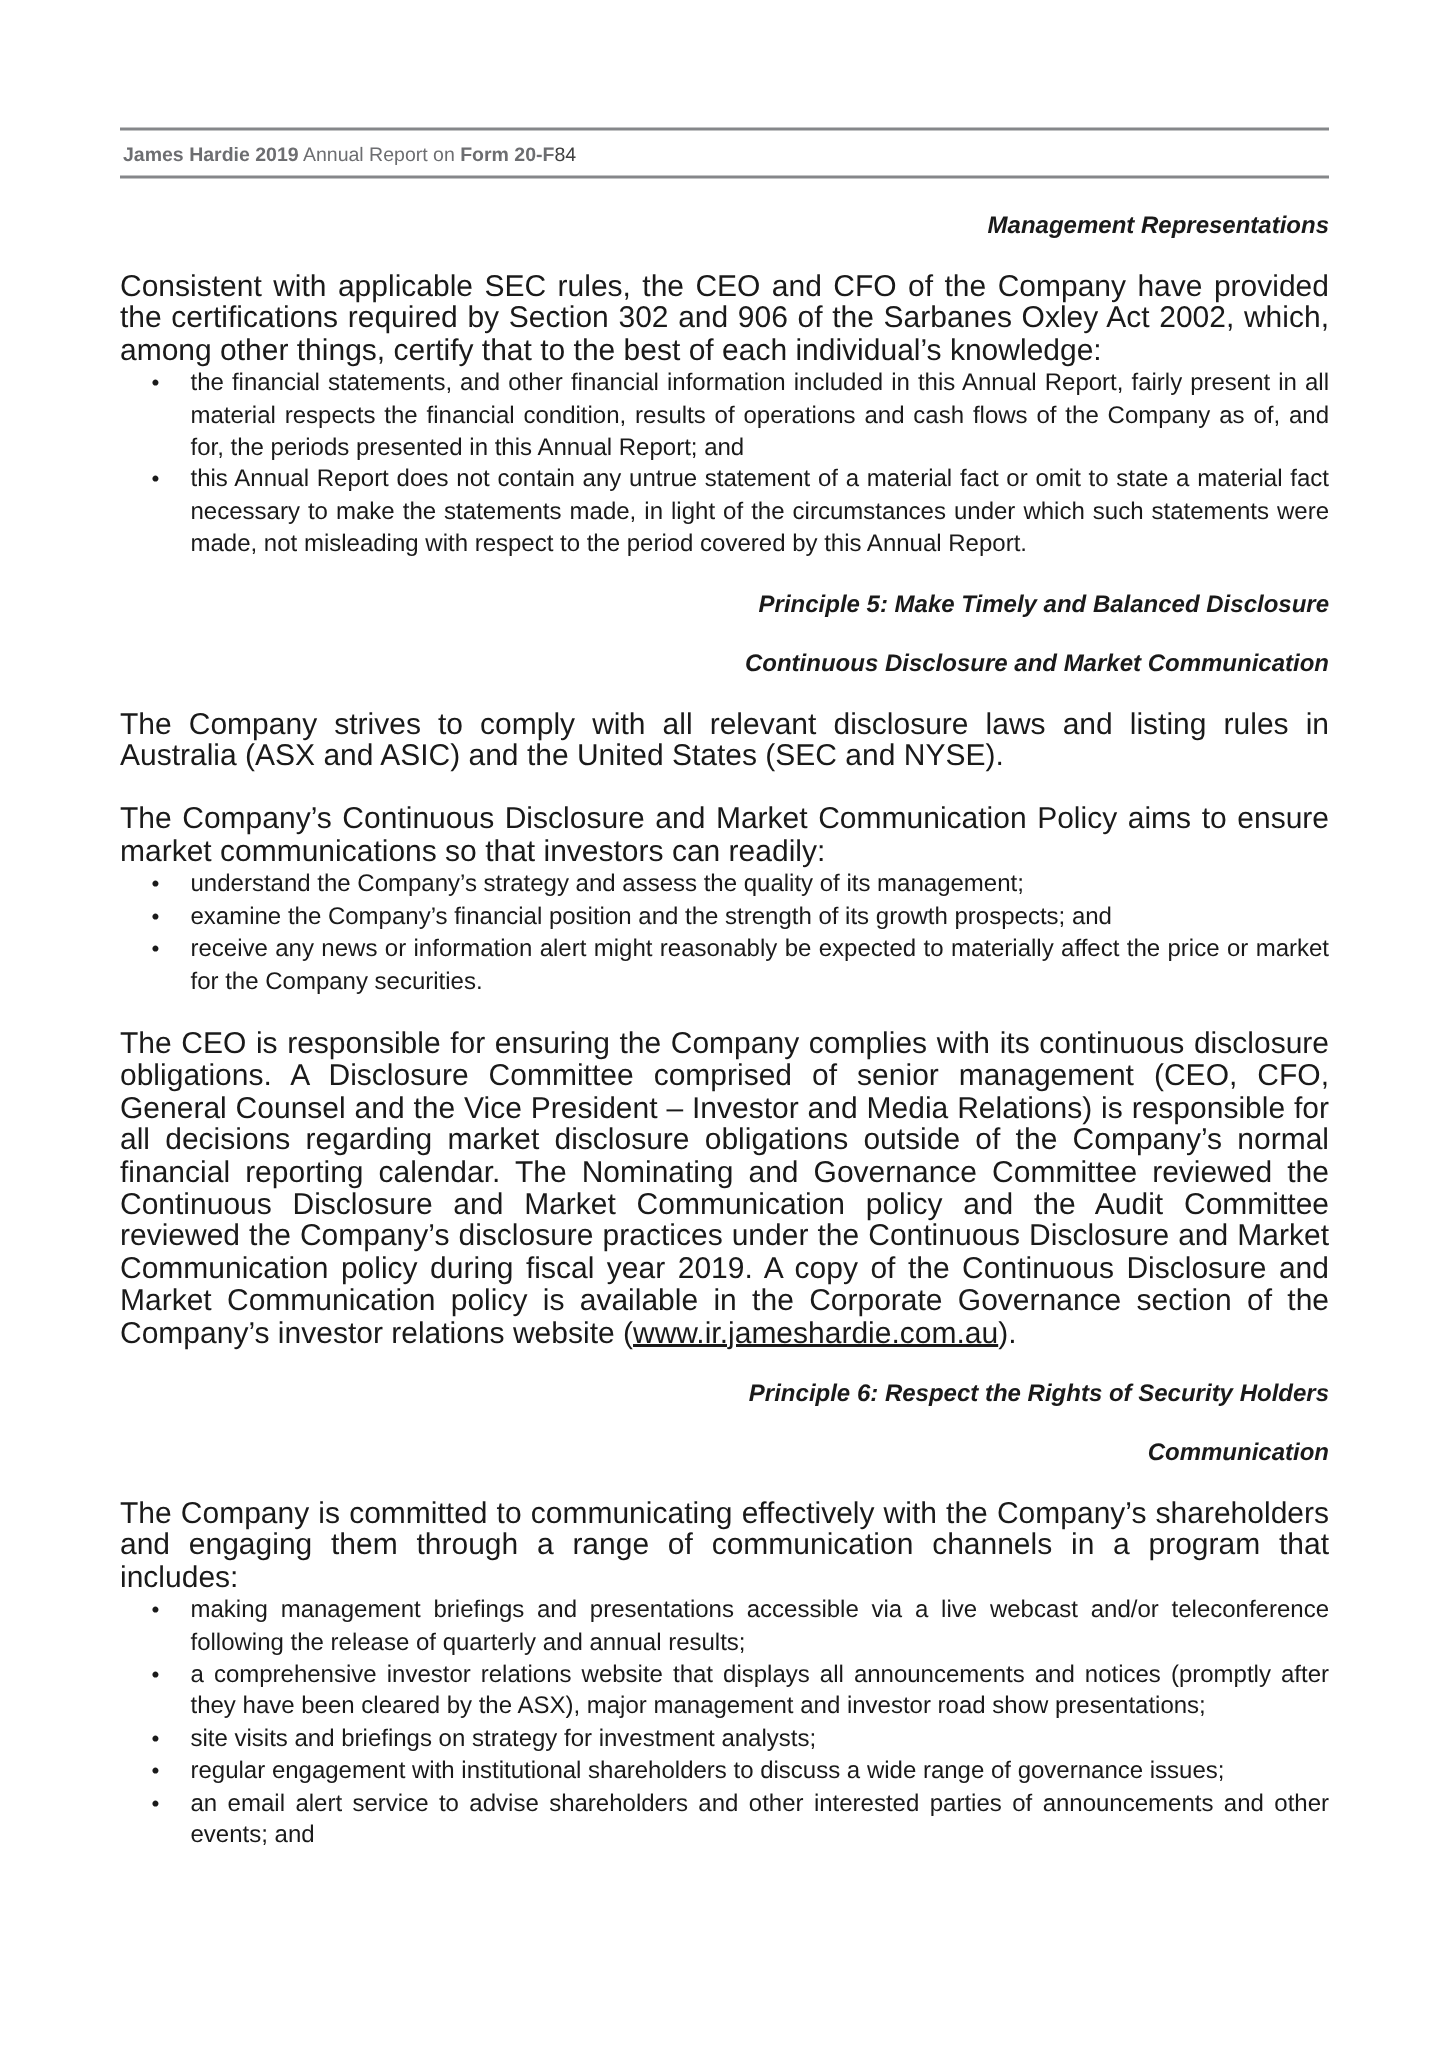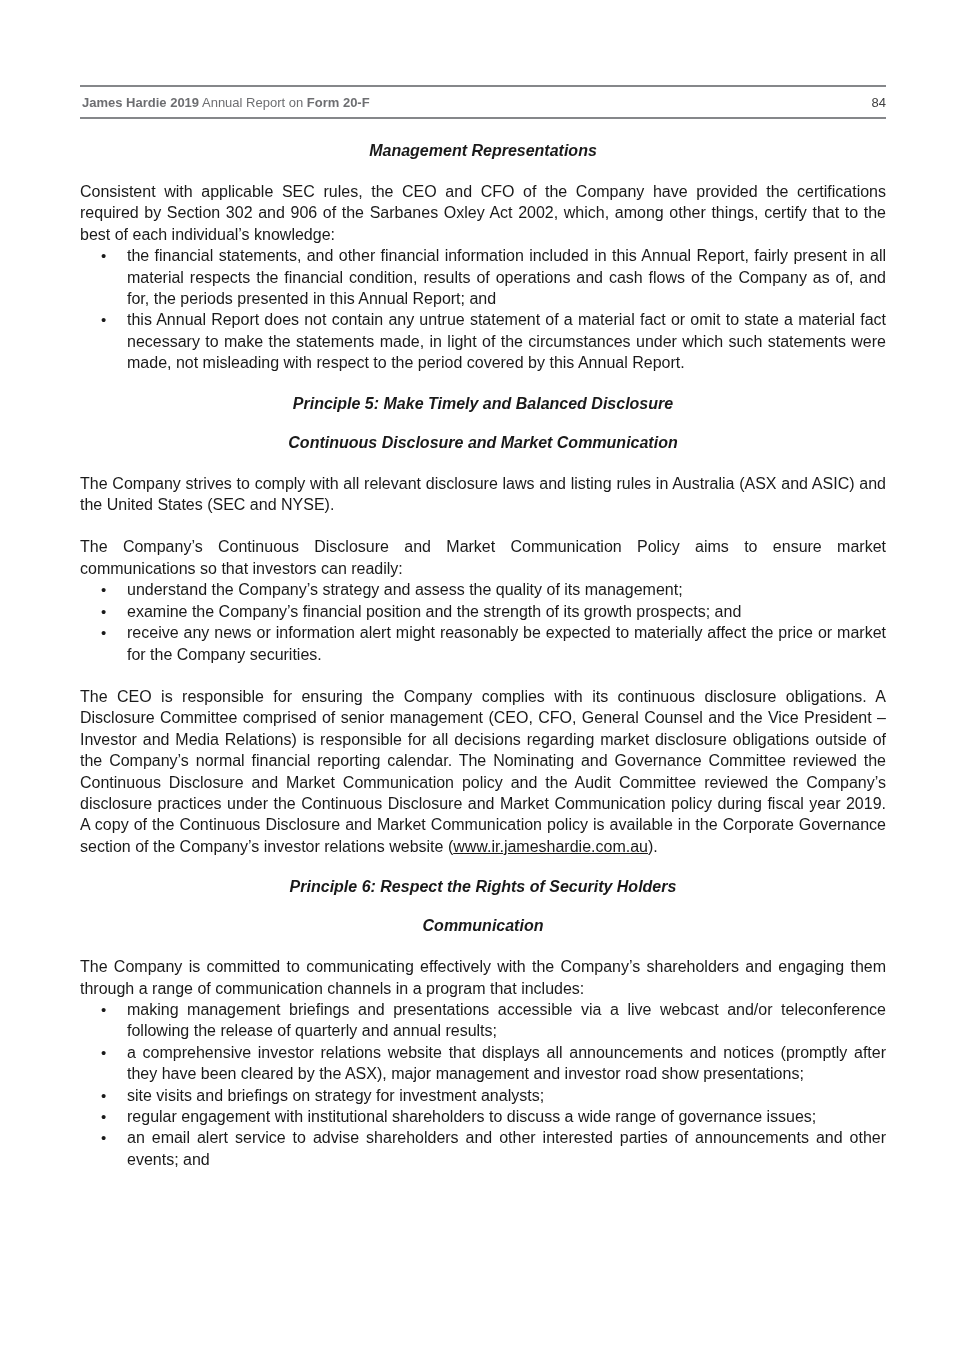--- a/index.html
+++ b/index.html
@@ -10,36 +10,36 @@
     font-family: "Liberation Sans", sans-serif;
     color: #1a1a1a;
     overflow: hidden;
   }
   .page {
     width: 965px; height: 1365px;
     padding: 85px 79px 0 80px;
   }
   .rule { height: 2px; background: #85878a; }
   .header-row {
-    display: flex; justify-content: space-between; align-items: center;
+    display: flex; justify-content: flex-start; align-items: center;
     padding: 8px 0 7px 2px;
     font-size: 13px; color: #6d6e71;
   }
   .header-title .b { font-weight: bold; }
   .page-num { color: #404040; }
   main { padding-top: 2px; }
   .heading {
     font-style: italic;
     font-size: 16px;
     margin: 21px 0;
-    text-align: center;
+    text-align: right;
   }
   .heading.u { }
   p.body-para {
-    font-size: 16px; line-height: 21.4px;
+    font-size: 20px; line-height: 21.4px;
     text-align: justify;
     margin: 21px 0;
   }
   p.no-gap { margin-bottom: 0; }
   ul.bullets {
     list-style: none;
     margin: 0 0 21px 0; padding: 0;
     font-size: 16px; line-height: 21.4px;
     text-align: justify;
   }

